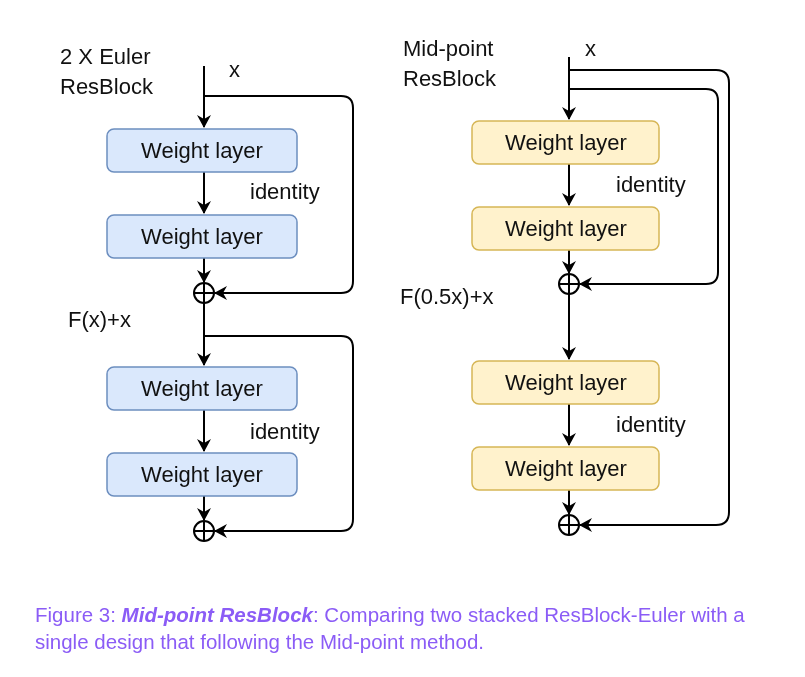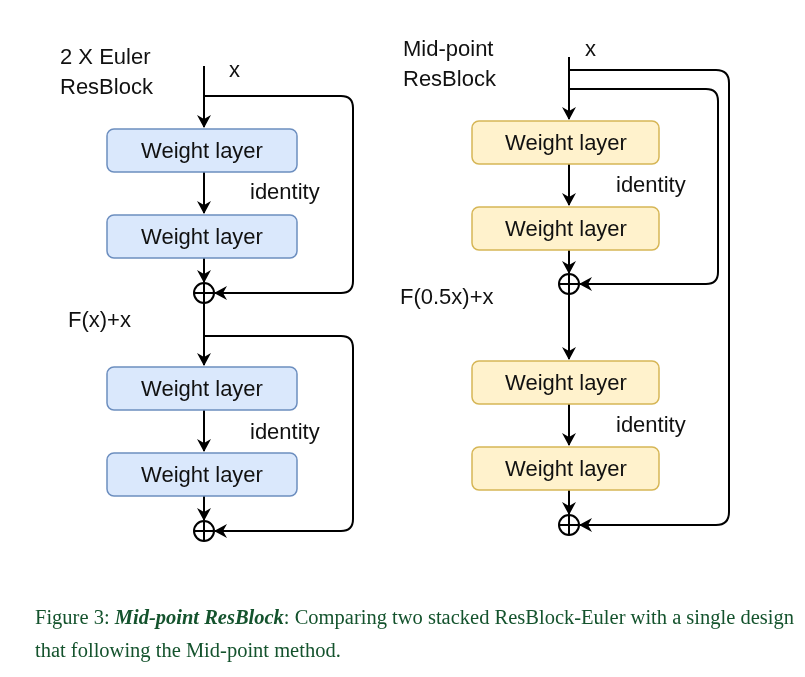--- a/index.html
+++ b/index.html
@@ -2,21 +2,21 @@
 <html><head>
 <meta charset="utf-8">
 <style>
   html, body { margin: 0; padding: 0; background: #ffffff; }
   body { width: 805px; height: 677px; position: relative; overflow: hidden; }
   #diagram { position: absolute; left: 0; top: 0; }
   .lbl { font-family: "Liberation Sans", sans-serif; font-size: 22px; fill: #111111; }
   .box-text { font-family: "Liberation Sans", sans-serif; font-size: 22px; fill: #111111; }
   .caption {
     position: absolute; left: 35px; top: 601px; width: 765px;
-    font-family: Liberation Serif, serif; font-size: 20.5px; line-height: 33px; color: #14532d;
+    font-family: Liberation Sans, sans-serif; font-size: 20.5px; line-height: 27px; color: #8b5cf6;
   }
   .caption .em { font-weight: bold; font-style: italic; }
 </style>
 </head>
 <body>
 
 <svg id="diagram" width="805" height="600" viewBox="0 0 805 600" xmlns="http://www.w3.org/2000/svg">
   <defs>
     <marker id="arr" markerWidth="14" markerHeight="14" refX="12" refY="7" orient="auto" markerUnits="userSpaceOnUse">
       <path d="M0,0 L13,7 L0,14 L4,7 Z" fill="#000"></path>

